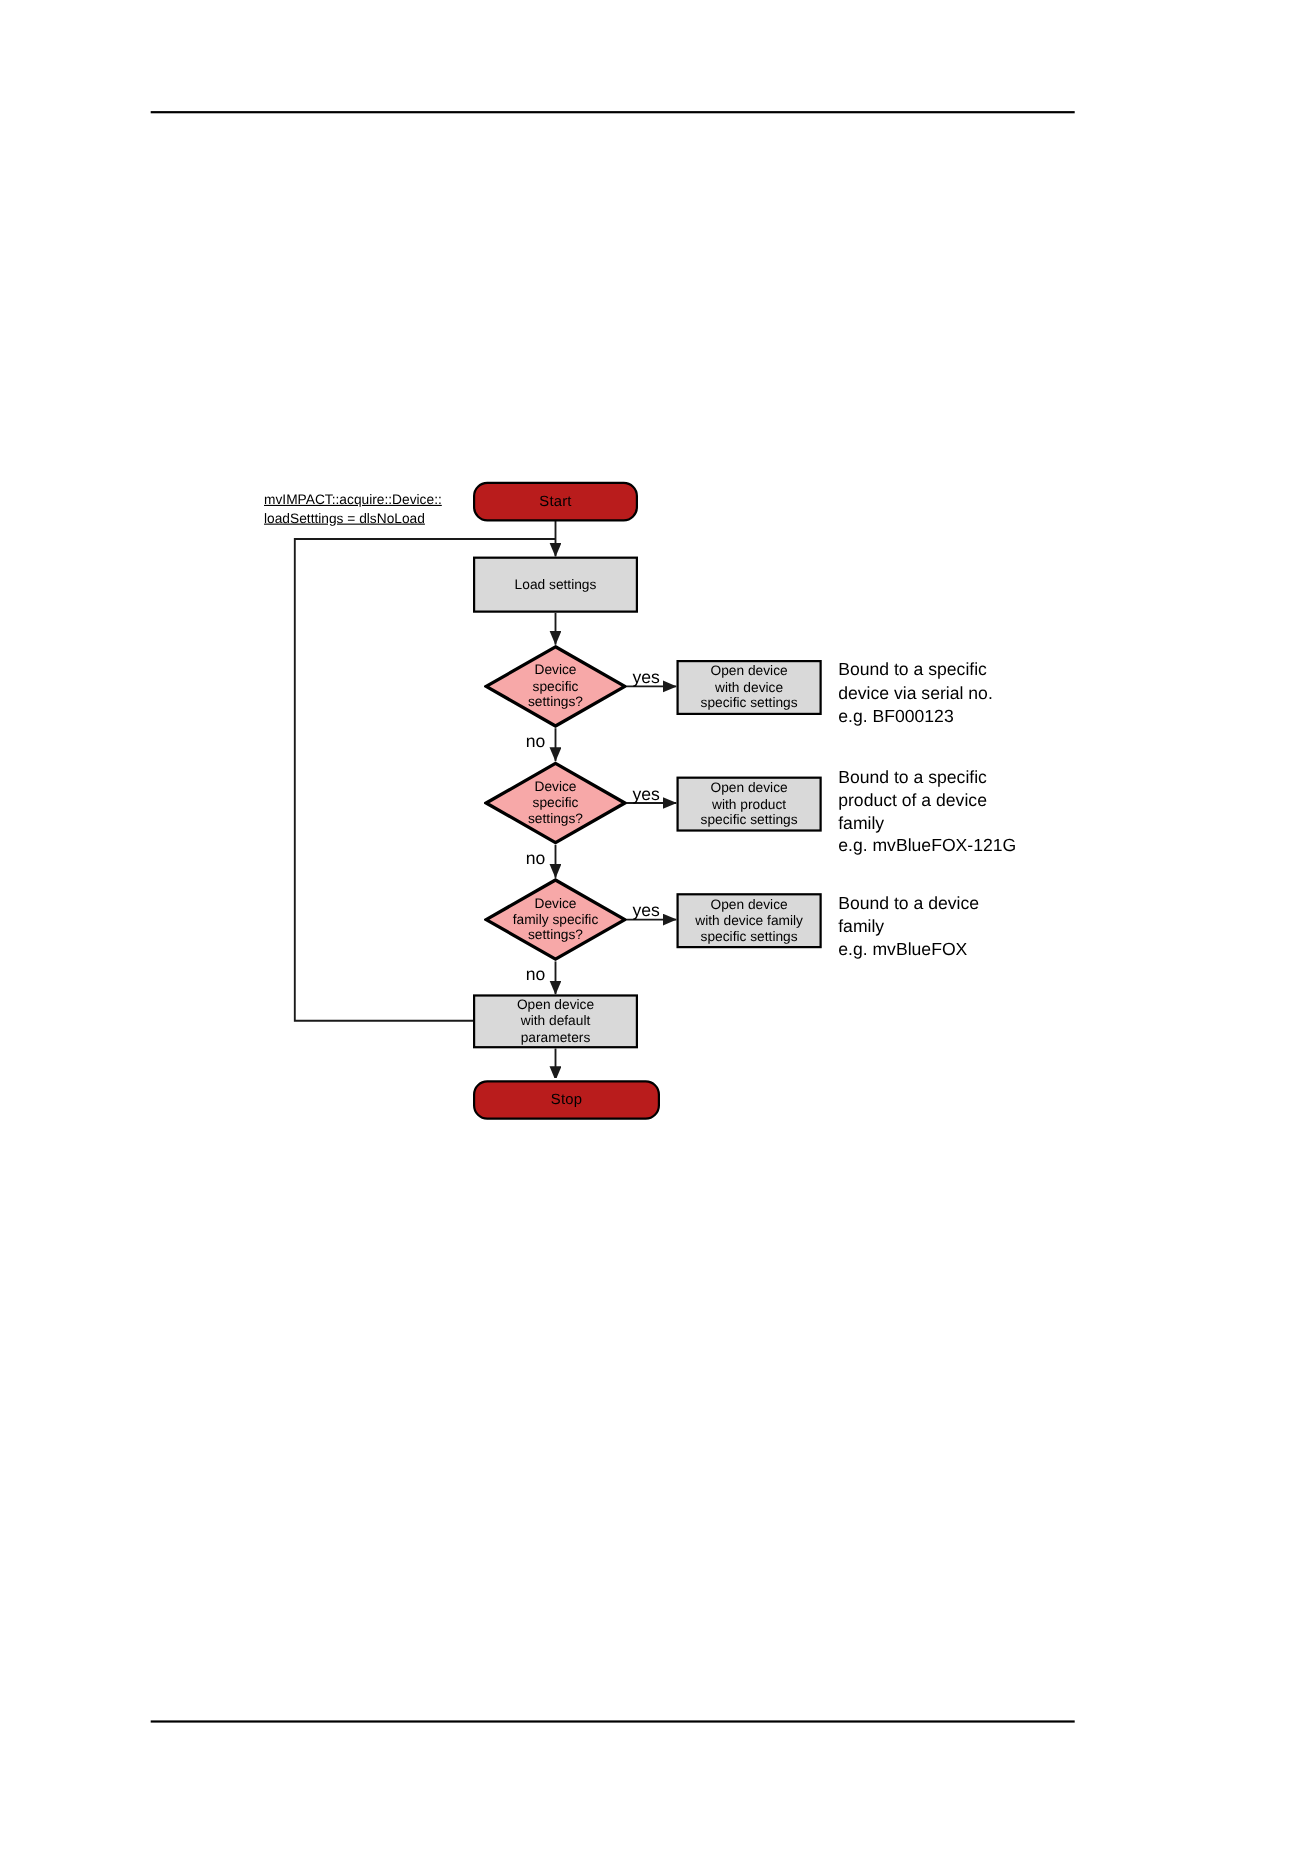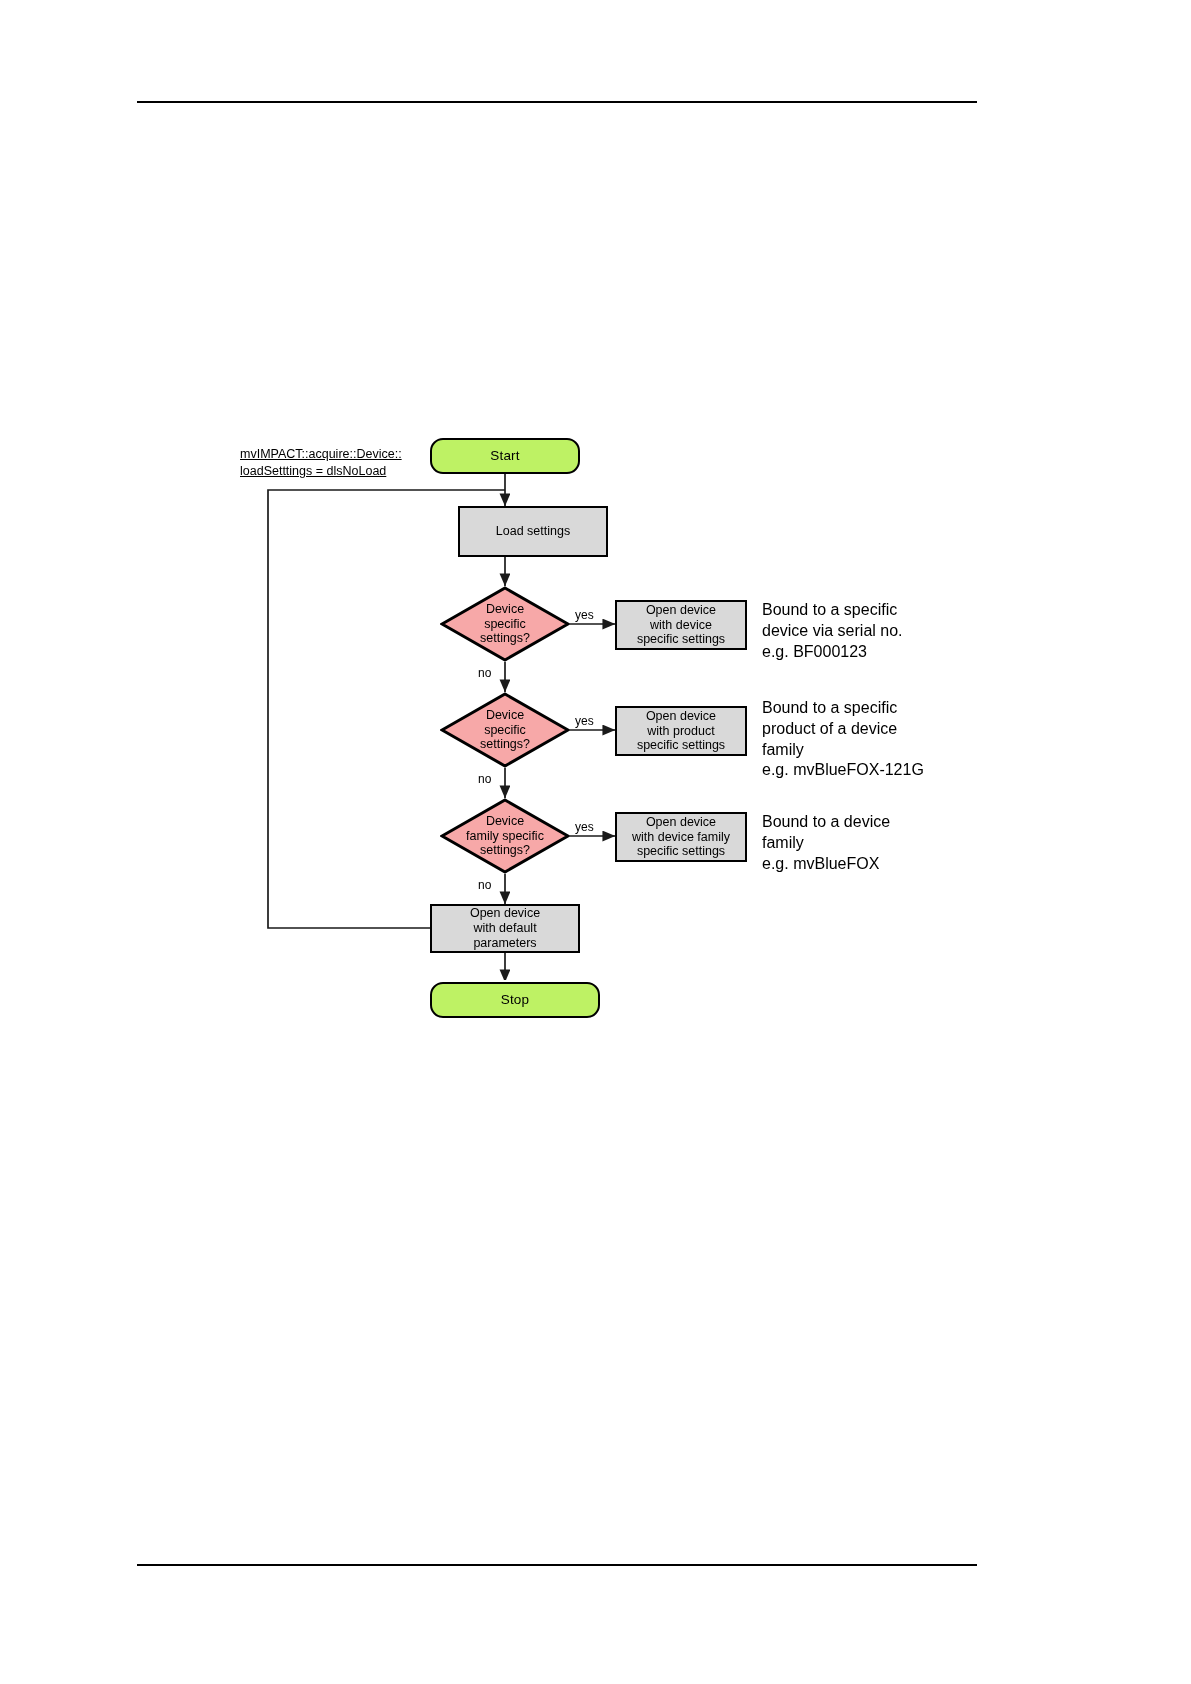--- a/index.html
+++ b/index.html
@@ -49,21 +49,21 @@
     display: flex;
     align-items: center;
     justify-content: center;
     text-align: center;
     line-height: 1.18;
     z-index: 2;
   }
 
   
   .terminator {
-    background: #bef264;
+    background: #b91c1c;
     border: 2.5px solid #000000;
     border-radius: 13px;
     font-size: 13.5px;
     letter-spacing: 0.2px;
   }
 
   
   .process {
     background: #D9D9D9;
     border: 2.5px solid #000000;
@@ -96,21 +96,21 @@
     justify-content: center;
     text-align: center;
     font-size: 12.5px;
     line-height: 1.16;
     z-index: 3;
   }
 
   
   .edge-label {
     position: absolute;
-    font-size: 12px;
+    font-size: 16px;
     color: #000000;
     z-index: 3;
     white-space: nowrap;
   }
 
   
   .annotation {
     position: absolute;
     font-size: 16px;
     line-height: 1.3;
@@ -166,21 +166,21 @@
     </g>
   </svg>
 
   <div class="code-note" style="left:0px; top:26px;text-decoration:underline;">mvIMPACT::acquire::Device::
 loadSetttings = dlsNoLoad</div>
 
   <div class="node terminator" style="left:190px; top:18px; width:150px; height:36px;">
     <span>Start</span>
   </div>
 
-  <div class="node process" style="left:190px; top:86px; width:150px; height:51px;margin-left:28px;">
+  <div class="node process" style="left:190px; top:86px; width:150px; height:51px;">
     <span>Load settings</span>
   </div>
 
   <div class="node decision" style="left:200px; top:166px;">
     <svg class="diamond-shape" viewBox="0 0 130 76">
       <polygon points="65,2 128,38 65,74 2,38" fill="#F7A8A8" stroke="#000000" stroke-width="3"></polygon>
     </svg>
     <div class="diamond-label" style="white-space: pre-line;">Device
 specific
 settings?</div>

